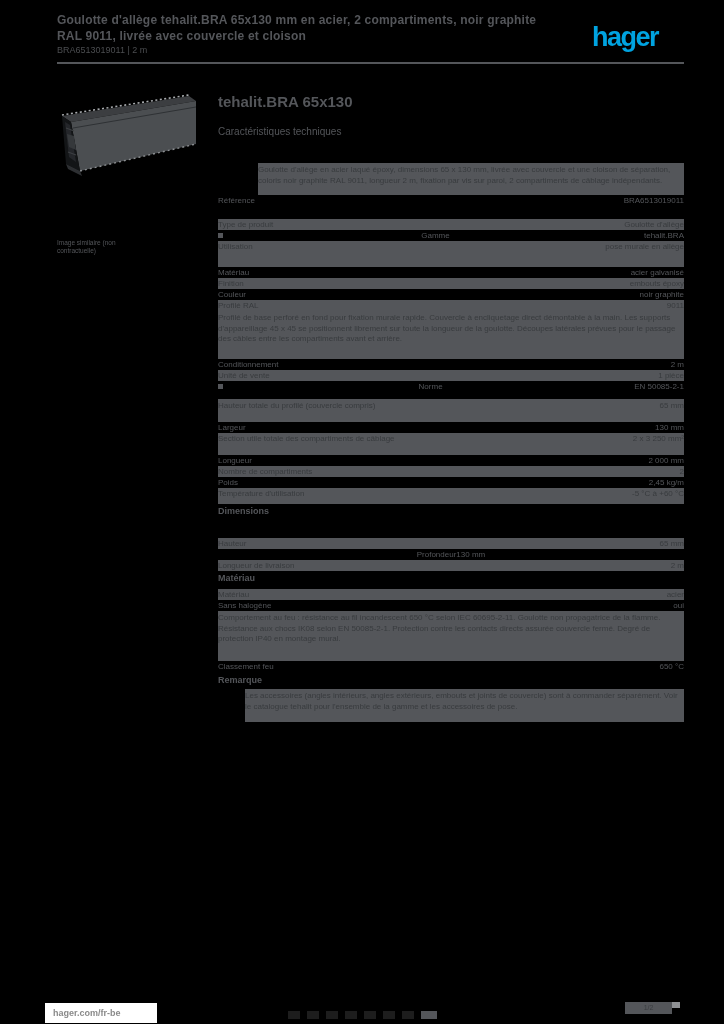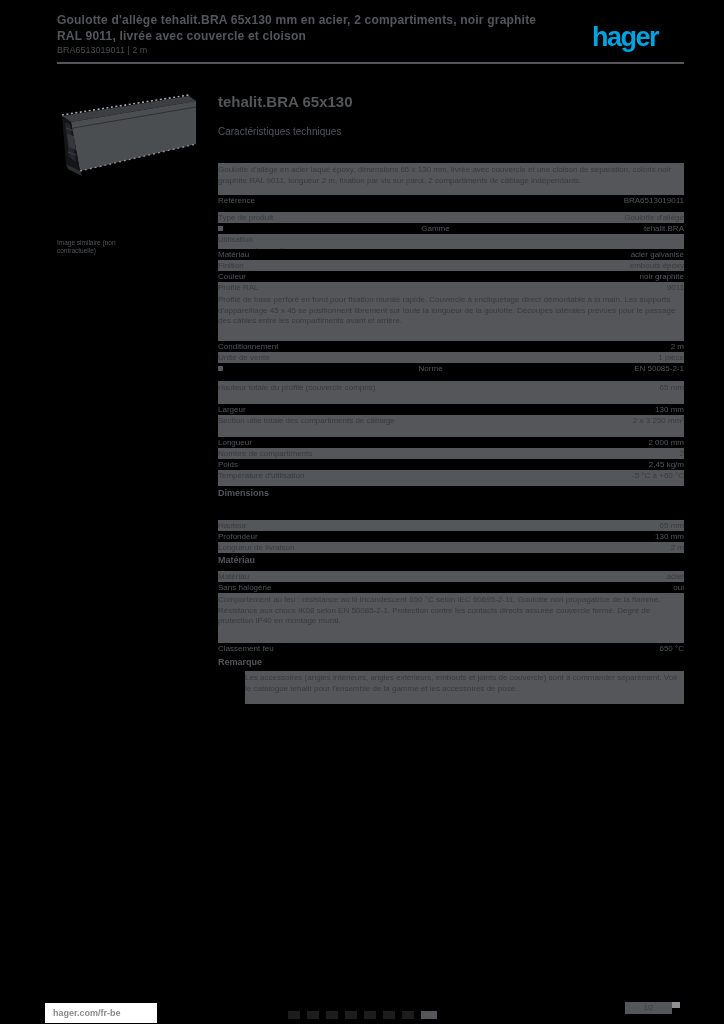--- a/index.html
+++ b/index.html
@@ -75,35 +75,35 @@
 
       <polygon points="11,80 25,87 27,92 13,85" fill="#2d2f32"></polygon>
     </svg>
   </div>
   <div class="pcap">Image similaire (non contractuelle)</div>
 
   <div class="ptitle">tehalit.BRA 65x130</div>
   <div class="psub">Caractéristiques techniques</div>
 
   <div class="spec">
-      <div class="trow p striped" style="height: 32px;">Goulotte d'allège en acier laqué époxy, dimensions 65 x 130 mm, livrée avec couvercle et une cloison de séparation, coloris noir graphite RAL 9011, longueur 2 m, fixation par vis sur paroi, 2 compartiments de câblage indépendants.</div>
-      <div class="trow kv" style="height: 17px;">
+      <div class="trow p striped" style="height: 32px; margin-left: 40px;">Goulotte d'allège en acier laqué époxy, dimensions 65 x 130 mm, livrée avec couvercle et une cloison de séparation, coloris noir graphite RAL 9011, longueur 2 m, fixation par vis sur paroi, 2 compartiments de câblage indépendants.</div>
+      <div class="trow kv" style="height: 24px;">
         <span class="lbl">Référence</span>
         <span class="val">BRA6513019011</span>
       </div>
       <div class="trow kv striped" style="height: 11px;">
         <span class="lbl">Type de produit</span>
         <span class="val">Goulotte d'allège</span>
       </div>
       <div class="trow kv" style="height: 11px;">
         <span class="bullet"></span>
         <span class="lbl">Gamme</span>
         <span class="val">tehalit.BRA</span>
       </div>
-      <div class="trow kv striped" style="height: 15px; flex-direction: column;">
+      <div class="trow kv striped" style="height: 26px;">
         <span class="lbl">Utilisation</span>
         <span class="val">pose murale en allège</span>
       </div>
       <div class="trow kv" style="height: 11px;">
         <span class="lbl">Matériau</span>
         <span class="val">acier galvanisé</span>
       </div>
       <div class="trow kv striped" style="height: 11px;">
         <span class="lbl">Finition</span>
         <span class="val">embouts époxy</span>
@@ -157,21 +157,21 @@
       </div>
       <div class="trow kv striped" style="height: 16px;">
         <span class="lbl">Température d'utilisation</span>
         <span class="val">-5 °C à +60 °C</span>
       </div>
       <div class="trow h" style="height: 34px;"><span class="sechead">Dimensions</span></div>
       <div class="trow kv striped" style="height: 11px;">
         <span class="lbl">Hauteur</span>
         <span class="val">65 mm</span>
       </div>
-      <div class="trow kv" style="height: 11px;">
+      <div class="trow kv" style="height: 11px; justify-content: center;">
         <span class="lbl">Profondeur</span>
         <span class="val">130 mm</span>
       </div>
       <div class="trow kv striped" style="height: 11px;">
         <span class="lbl">Longueur de livraison</span>
         <span class="val">2 m</span>
       </div>
       <div class="trow h" style="height: 18px;"><span class="sechead">Matériau</span></div>
       <div class="trow kv striped" style="height: 11px;">
         <span class="lbl">Matériau</span>

